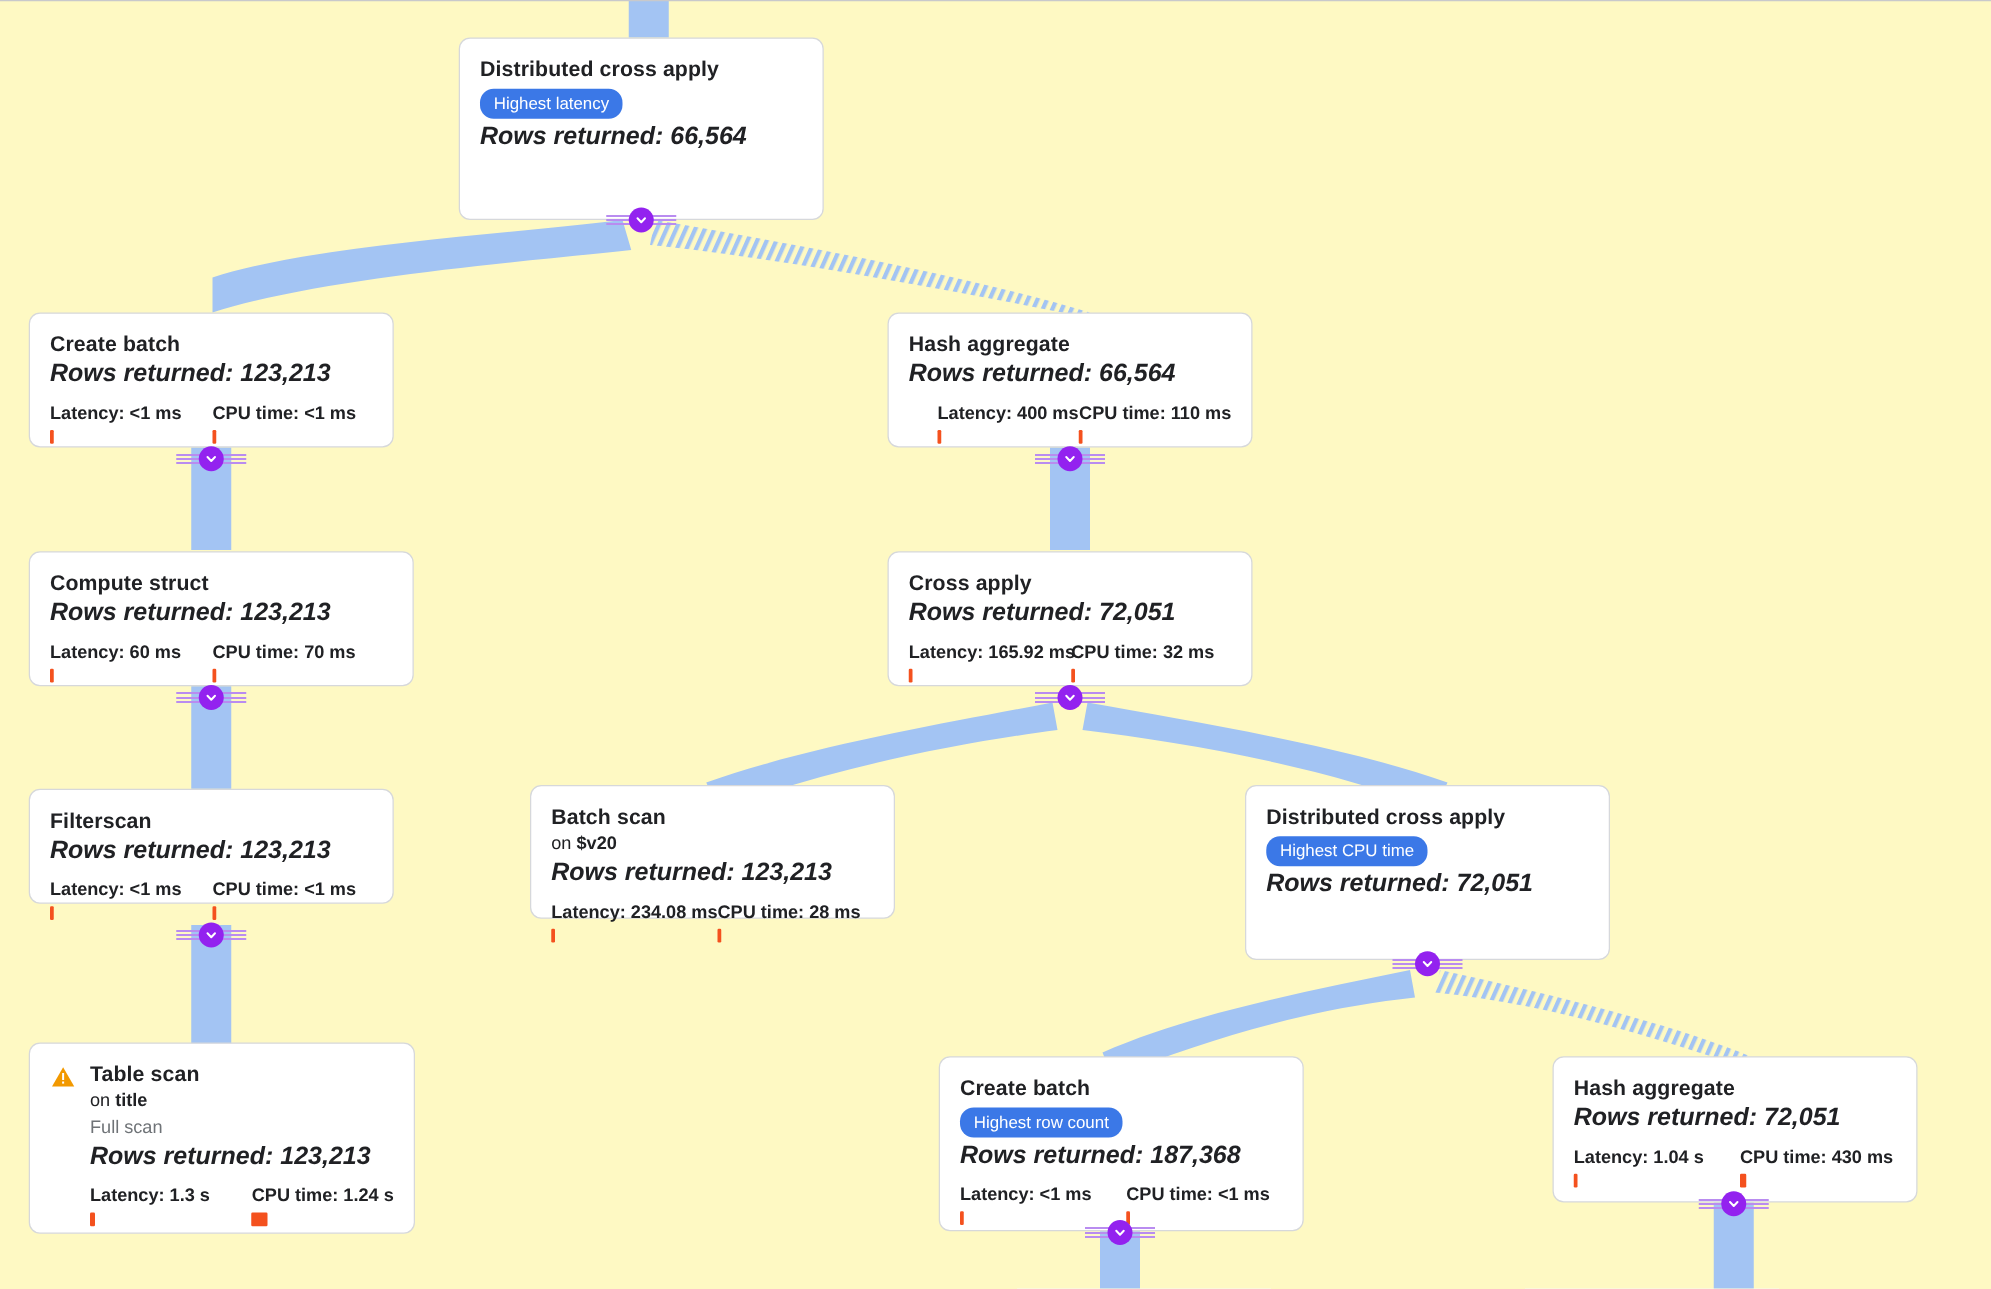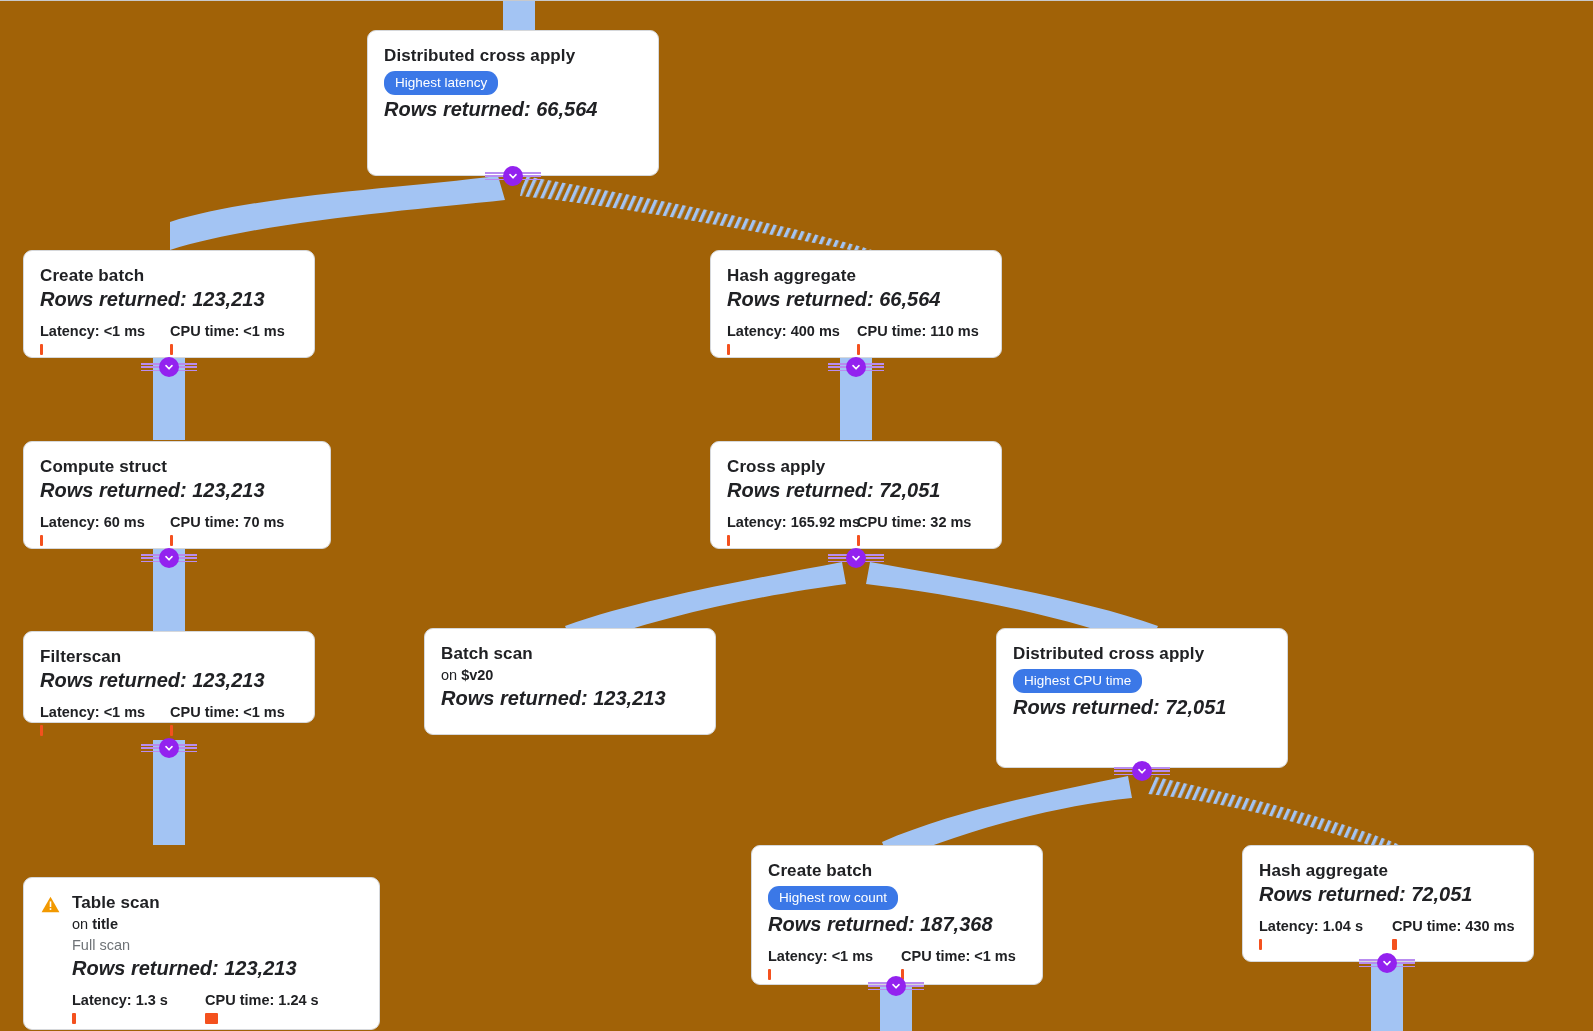--- a/index.html
+++ b/index.html
@@ -8,21 +8,21 @@
     background: #f8f9fb;
   }
   body {
     font-family: "Liberation Sans", sans-serif;
     -webkit-font-smoothing: antialiased;
   }
   #canvas {
     position: relative;
     width: 1593px;
     height: 1031px;
-    background: #a16207;
+    background: #fef9c3;
     overflow: hidden;
   }
   #edges {
     position: absolute;
     left: 0;
     top: 0;
     width: 1593px;
     height: 1031px;
     pointer-events: none;
   }
@@ -225,21 +225,21 @@
       <svg width="12" height="12" viewBox="0 0 12 12">
           <path d="M3 4.6 L6 7.8 L9 4.6" stroke="#ffffff" stroke-width="1.6" fill="none" stroke-linecap="round" stroke-linejoin="round"></path>
         </svg>
     </div>
   </div>
 
   <div class="node" style="left:710px; top:250px; width:292px; height:108px;">
     <div class="node-title">Hash aggregate</div>
     <div class="rows">Rows returned: 66,564</div>
     <div class="metrics">
-      <div class="metric" style="width:130px;">
+      <div class="metric" style="width:130px;margin-left:23px;">
         <div class="metric-label">Latency: 400 ms</div>
         <div class="metric-bar" style="width:3px;"></div>
       </div>
       <div class="metric">
         <div class="metric-label">CPU time: 110 ms</div>
         <div class="metric-bar" style="width:3px;"></div>
       </div>
     </div>
   </div>
   <div class="toggle" style="left:856px; top:367px;">
@@ -317,37 +317,47 @@
       <svg width="12" height="12" viewBox="0 0 12 12">
           <path d="M3 4.6 L6 7.8 L9 4.6" stroke="#ffffff" stroke-width="1.6" fill="none" stroke-linecap="round" stroke-linejoin="round"></path>
         </svg>
     </div>
   </div>
 
   <div class="node" style="left:424px; top:628px; width:292px; height:107px;">
     <div class="node-title">Batch scan</div>
     <div class="node-sub"><span>on </span><b>$v20</b></div>
     <div class="rows">Rows returned: 123,213</div>
+    <div class="metrics">
+      <div class="metric" style="width:133px;">
+        <div class="metric-label">Latency: 234.08 ms</div>
+        <div class="metric-bar" style="width:3px;"></div>
+      </div>
+      <div class="metric">
+        <div class="metric-label">CPU time: 28 ms</div>
+        <div class="metric-bar" style="width:3px;"></div>
+      </div>
+    </div>
   </div>
 
   <div class="node" style="left:996px; top:628px; width:292px; height:140px;">
     <div class="node-title">Distributed cross apply</div>
     <div class="badge">Highest CPU time</div>
     <div class="rows">Rows returned: 72,051</div>
   </div>
   <div class="toggle" style="left:1142px; top:771px;">
     <div class="rail"></div>
     <div class="knob">
       <svg width="12" height="12" viewBox="0 0 12 12">
           <path d="M3 4.6 L6 7.8 L9 4.6" stroke="#ffffff" stroke-width="1.6" fill="none" stroke-linecap="round" stroke-linejoin="round"></path>
         </svg>
     </div>
   </div>
 
-  <div class="node warned" style="left:23px; top:877px; width:357px; height:153px;">
+  <div class="node warned" style="left:23px; top:834px; width:309px; height:153px;">
     <span class="warn-icon">
       <svg width="19" height="17" viewBox="0 0 19 17">
           <path d="M9.5 0.8 L18.4 16.2 L0.6 16.2 Z" fill="#f29900"></path>
           <rect x="8.7" y="5.4" width="1.6" height="5.6" fill="#ffffff"></rect>
           <rect x="8.7" y="12.2" width="1.6" height="1.7" fill="#ffffff"></rect>
         </svg>
     </span>
     <div class="node-title">Table scan</div>
     <div class="node-sub"><span>on </span><b>title</b></div>
     <div class="node-sub muted">Full scan</div>

